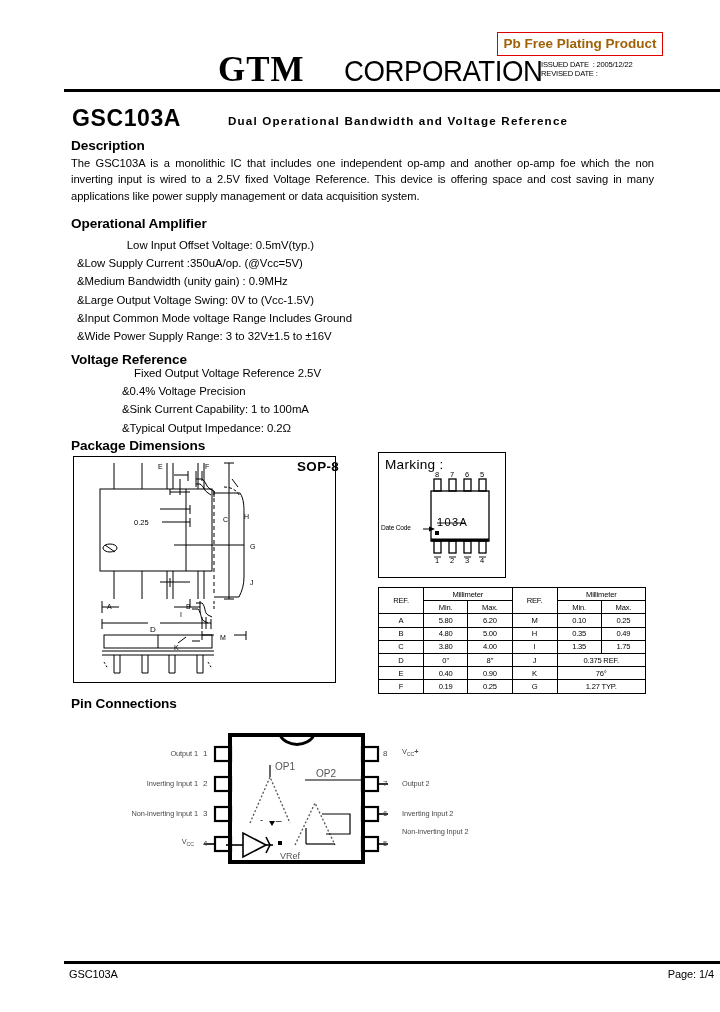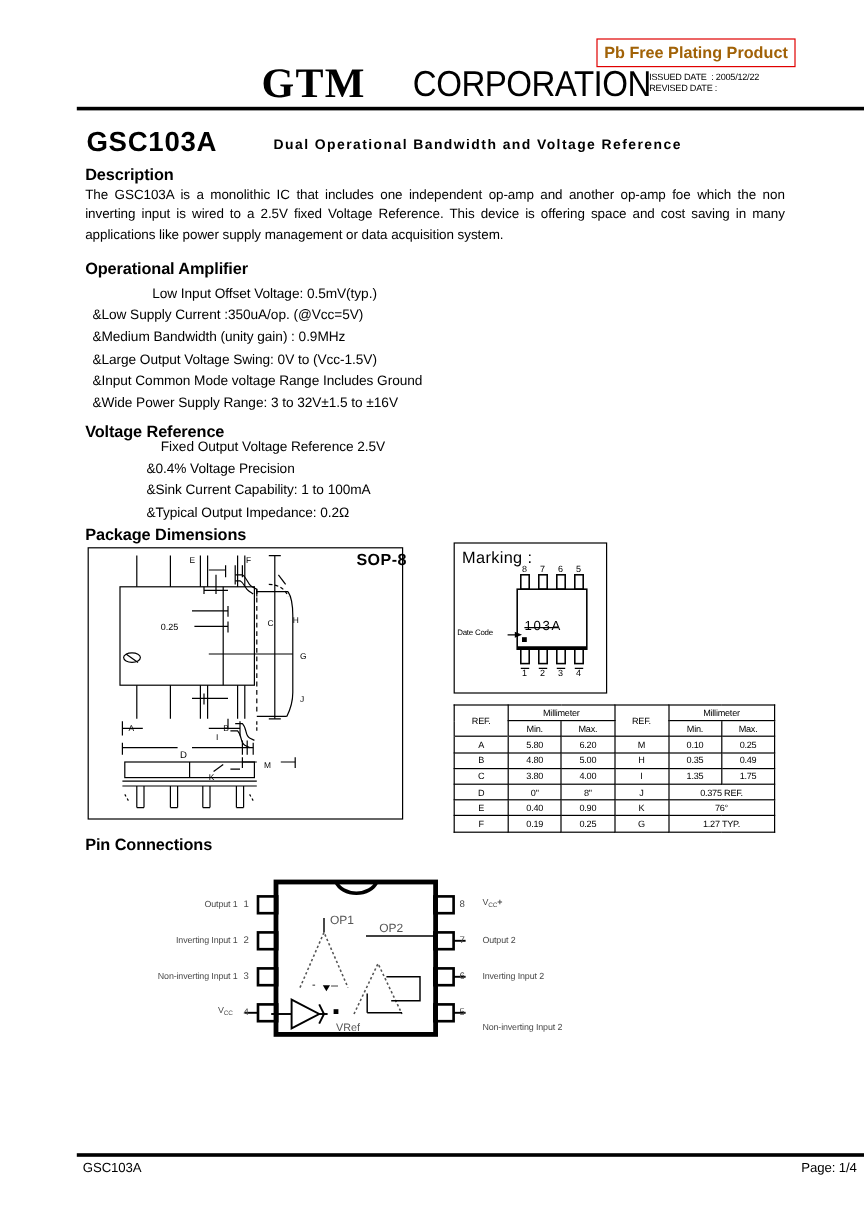--- a/index.html
+++ b/index.html
@@ -572,20 +572,20 @@
     <div class="pinnum" style="left:253px; top:34px;">8</div>
     <div class="pin-right-label" style="left:272px; top:32px;"><span>V</span><span class="sub">CC</span><span style="font-weight:bold;">+</span></div>
 
     <div class="pinnum" style="left:253px; top:64px;">7</div>
     <div class="pin-right-label" style="left:272px; top:64px;">Output 2</div>
 
     <div class="pinnum" style="left:253px; top:94px;">6</div>
     <div class="pin-right-label" style="left:272px; top:94px;">Inverting Input 2</div>
 
     <div class="pinnum" style="left:253px; top:124px;">5</div>
-    <div class="pin-right-label" style="left:272px; top:136px;">Non-inverting Input 2</div>
+    <div class="pin-right-label" style="left:272px; top:112px;">Non-inverting Input 2</div>
   </div>
 
   <div class="hrule-bot"></div>
   <div class="footer-left">GSC103A</div>
   <div class="footer-right">Page: 1/4</div>
 
 </div>
 
 </body></html>

